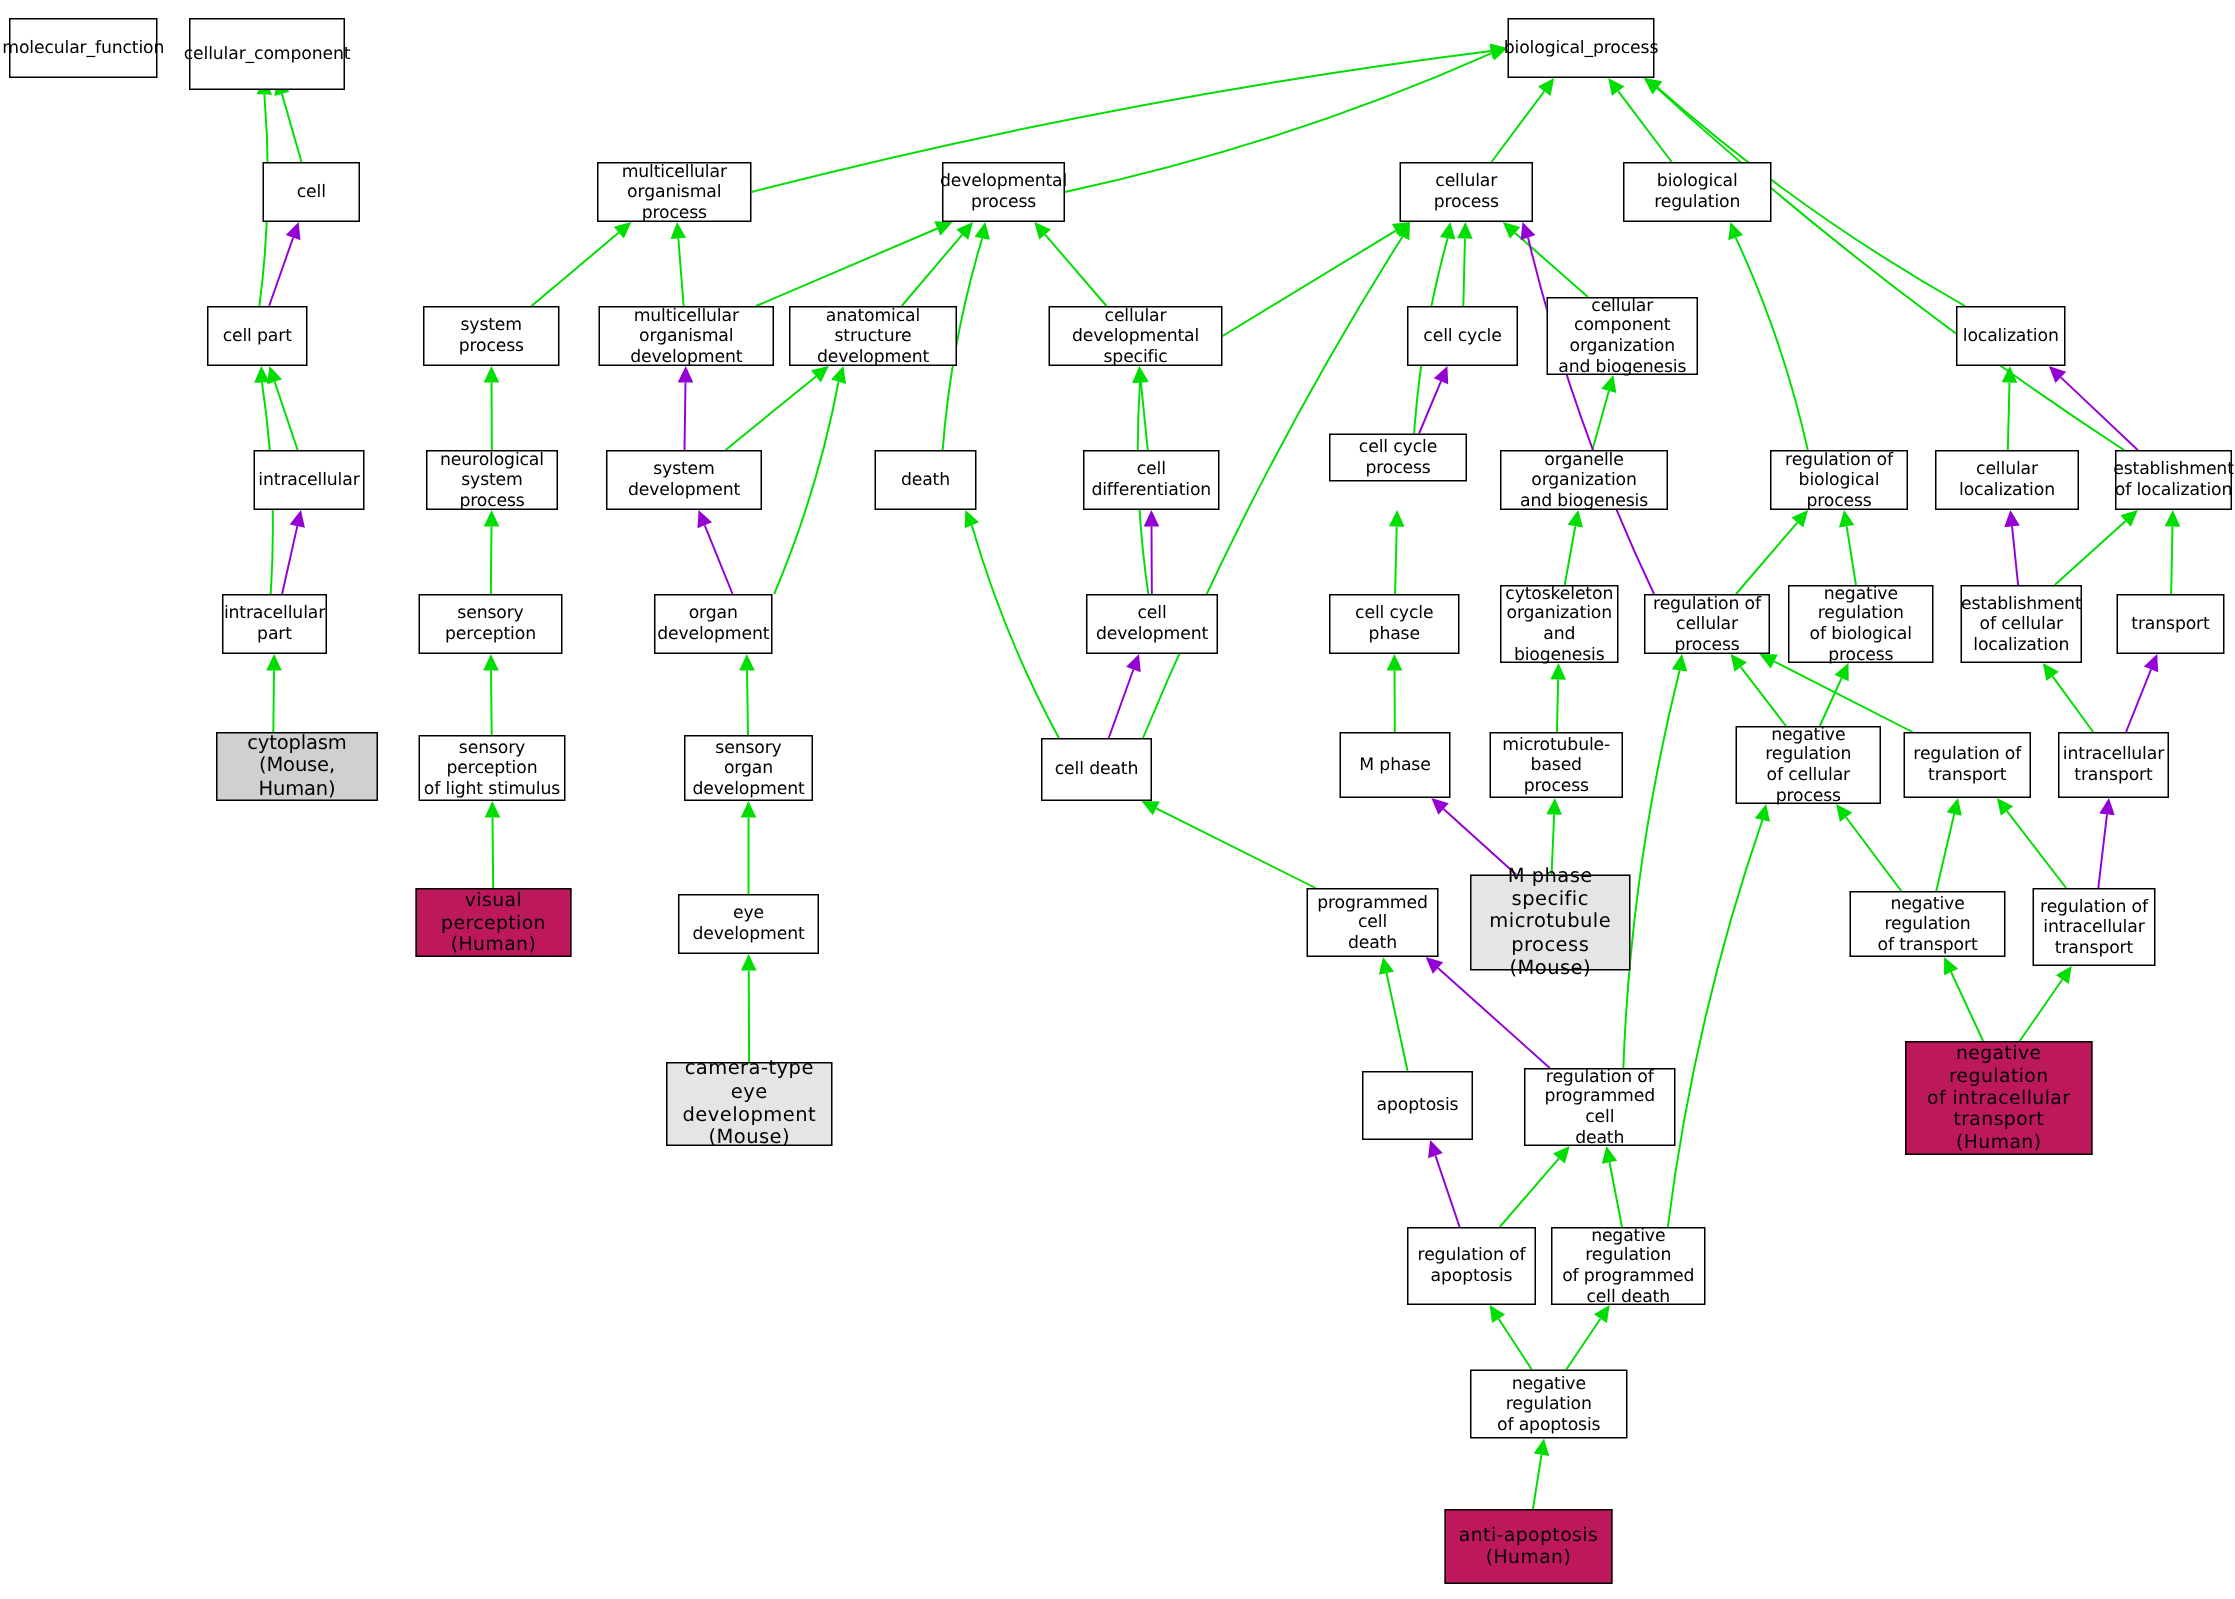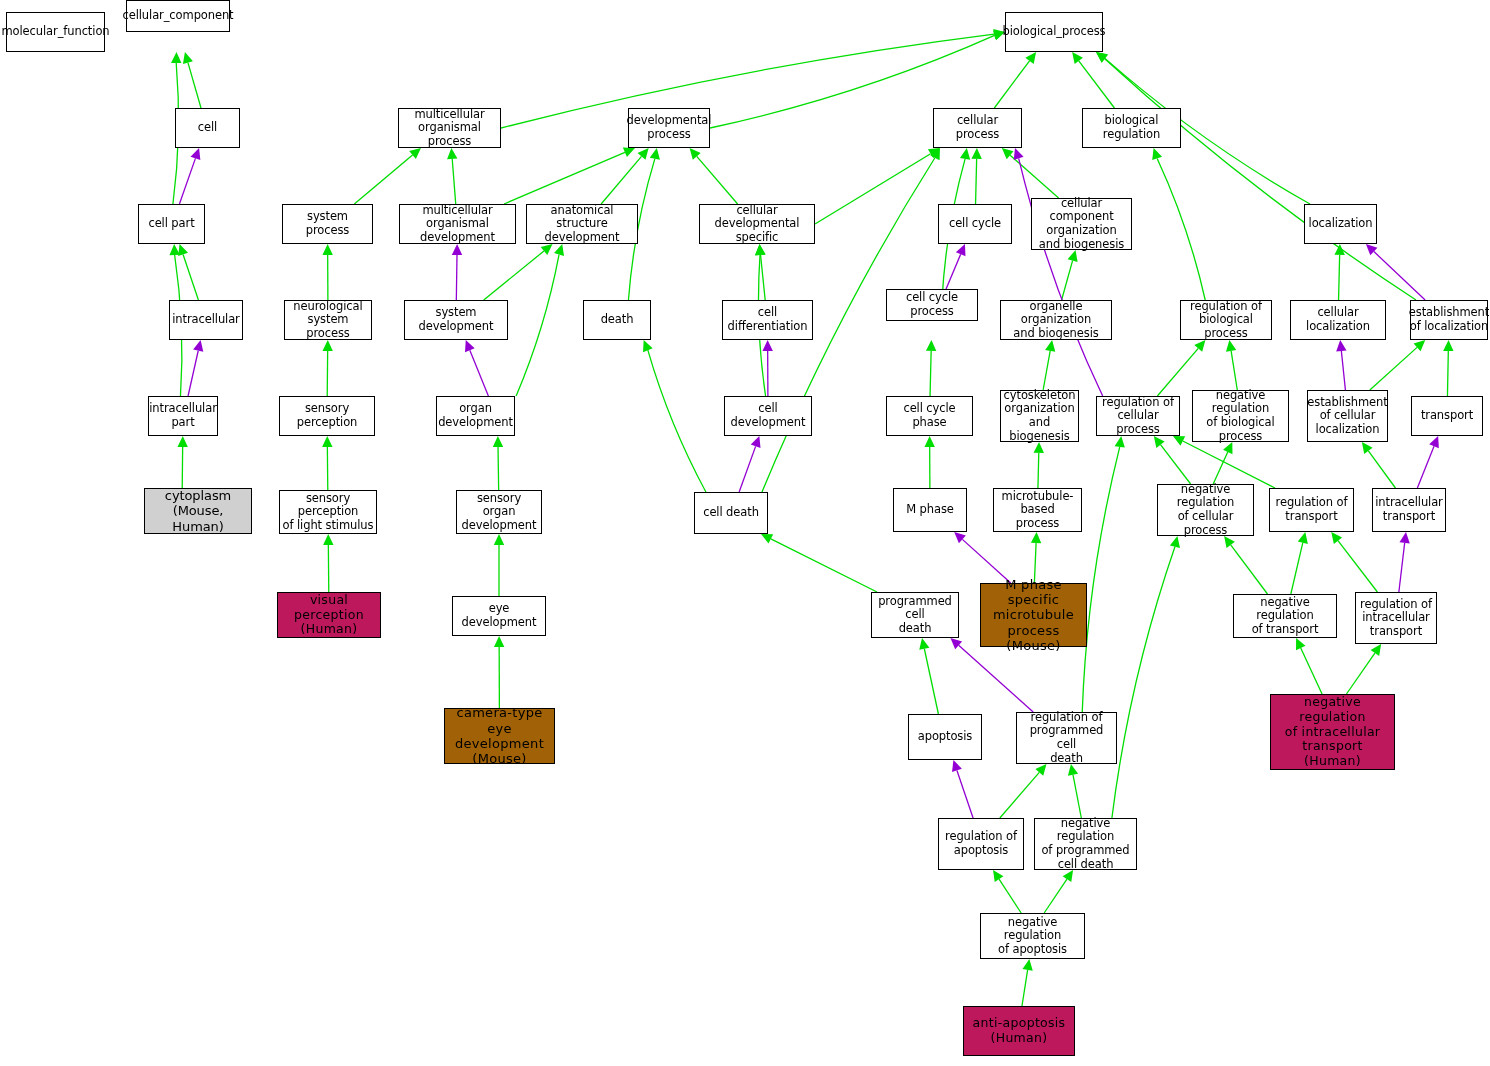--- a/index.html
+++ b/index.html
@@ -22,21 +22,21 @@
     text-align:center;
     color:#000000;
     font-size:11.5px;
     line-height:1.18;
     letter-spacing:-0.1px;
     white-space:pre-line;
     padding:1px 2px;
   }
   .node.gray{background:#d0d0d0;font-size:13px;}
   .node.red{background:#be185d;font-size:12.5px;letter-spacing:0.3px;}
-  .node.blue{background:#a16207;font-size:13px;letter-spacing:0.3px;}
+  .node.blue{background:#e5e5e5;font-size:13px;letter-spacing:0.3px;}
 </style>
 </head>
 <body>
 
 <div id="canvas">
   <svg id="edge-layer" viewBox="0 0 1490 1066">
       <g>
         <path d="M 172.93 204 Q 182.176117226718 133.67595141979834 176.22223445343602 62.99700283959669" fill="none" stroke="#00dd00" stroke-width="1.3"></path>
         <polygon points="176.479,52 181.42081761397264,63.11838291615422 171.0236512928994,62.87562276303916" fill="#00dd00"></polygon>
       </g>
@@ -347,21 +347,21 @@
       <g>
         <path d="M 1044.16 913 Q 1055.5582445708774 896.0629443448846 1066.956489141755 879.1258886897692" fill="none" stroke="#00dd00" stroke-width="1.3"></path>
         <polygon points="1073.098,870 1071.2705456132821,882.0291483682124 1062.6424326702277,876.222629011326" fill="#00dd00"></polygon>
       </g>
       <g>
         <path d="M 1021.97 1006 Q 1024.8033520505492 987.9335848085998 1027.6367041010983 969.8671696171997" fill="none" stroke="#00dd00" stroke-width="1.3"></path>
         <polygon points="1029.341,959 1032.7739115565018,970.6728367694077 1022.4994966456949,969.0615024649917" fill="#00dd00"></polygon>
       </g>
     </svg>
 <div class="node" style="left: 6px; top: 12px; width: 99px; height: 40px;">molecular_function</div>
-    <div class="node" style="left: 126px; top: 0; width: 104px; height: 32px;">cellular_component</div>
+    <div class="node" style="left: 126px; top: 12px; width: 104px; height: 48px;">cellular_component</div>
     <div class="node" style="left: 1005px; top: 12px; width: 98px; height: 40px;">biological_process</div>
     <div class="node" style="left: 175px; top: 108px; width: 65px; height: 40px;">cell</div>
     <div class="node" style="left: 398px; top: 108px; width: 103px; height: 40px;">multicellular
 organismal process</div>
     <div class="node" style="left: 628px; top: 108px; width: 82px; height: 40px;">developmental
 process</div>
     <div class="node" style="left: 933px; top: 108px; width: 89px; height: 40px;">cellular process</div>
     <div class="node" style="left: 1082px; top: 108px; width: 99px; height: 40px;">biological regulation</div>
     <div class="node" style="left: 138px; top: 204px; width: 67px; height: 40px;">cell part</div>
     <div class="node" style="left: 282px; top: 204px; width: 91px; height: 40px;">system process</div>

